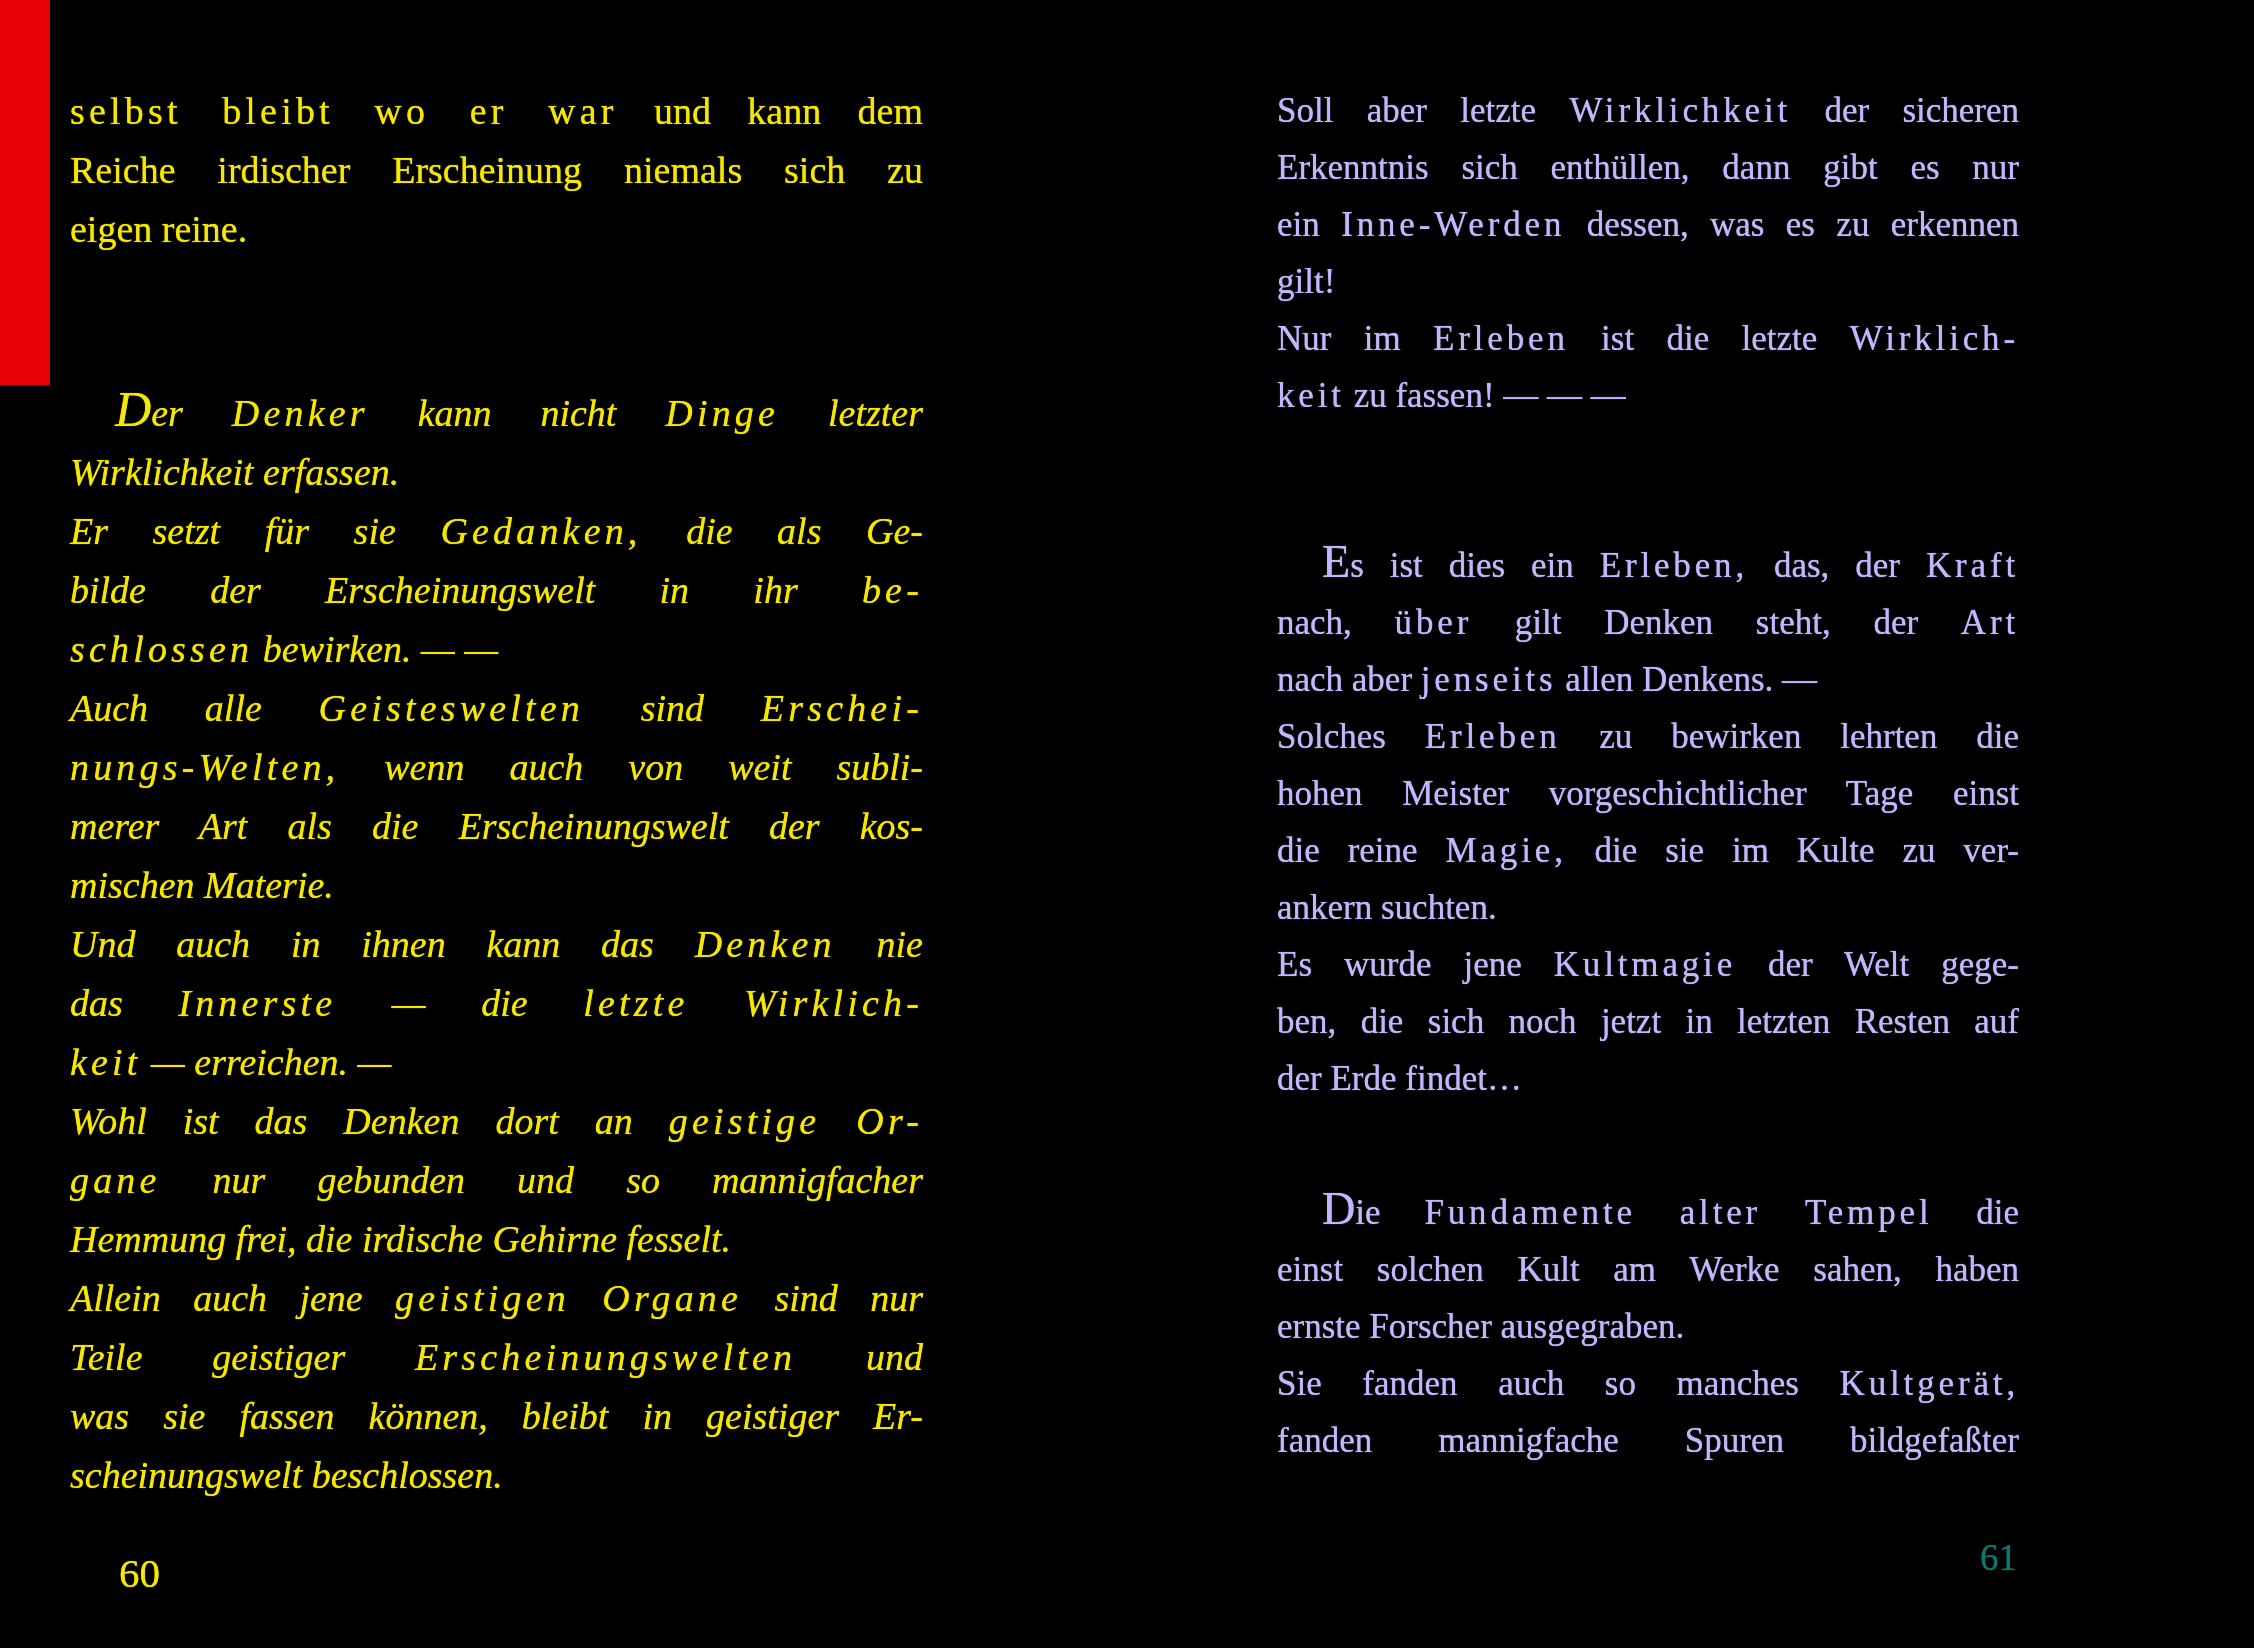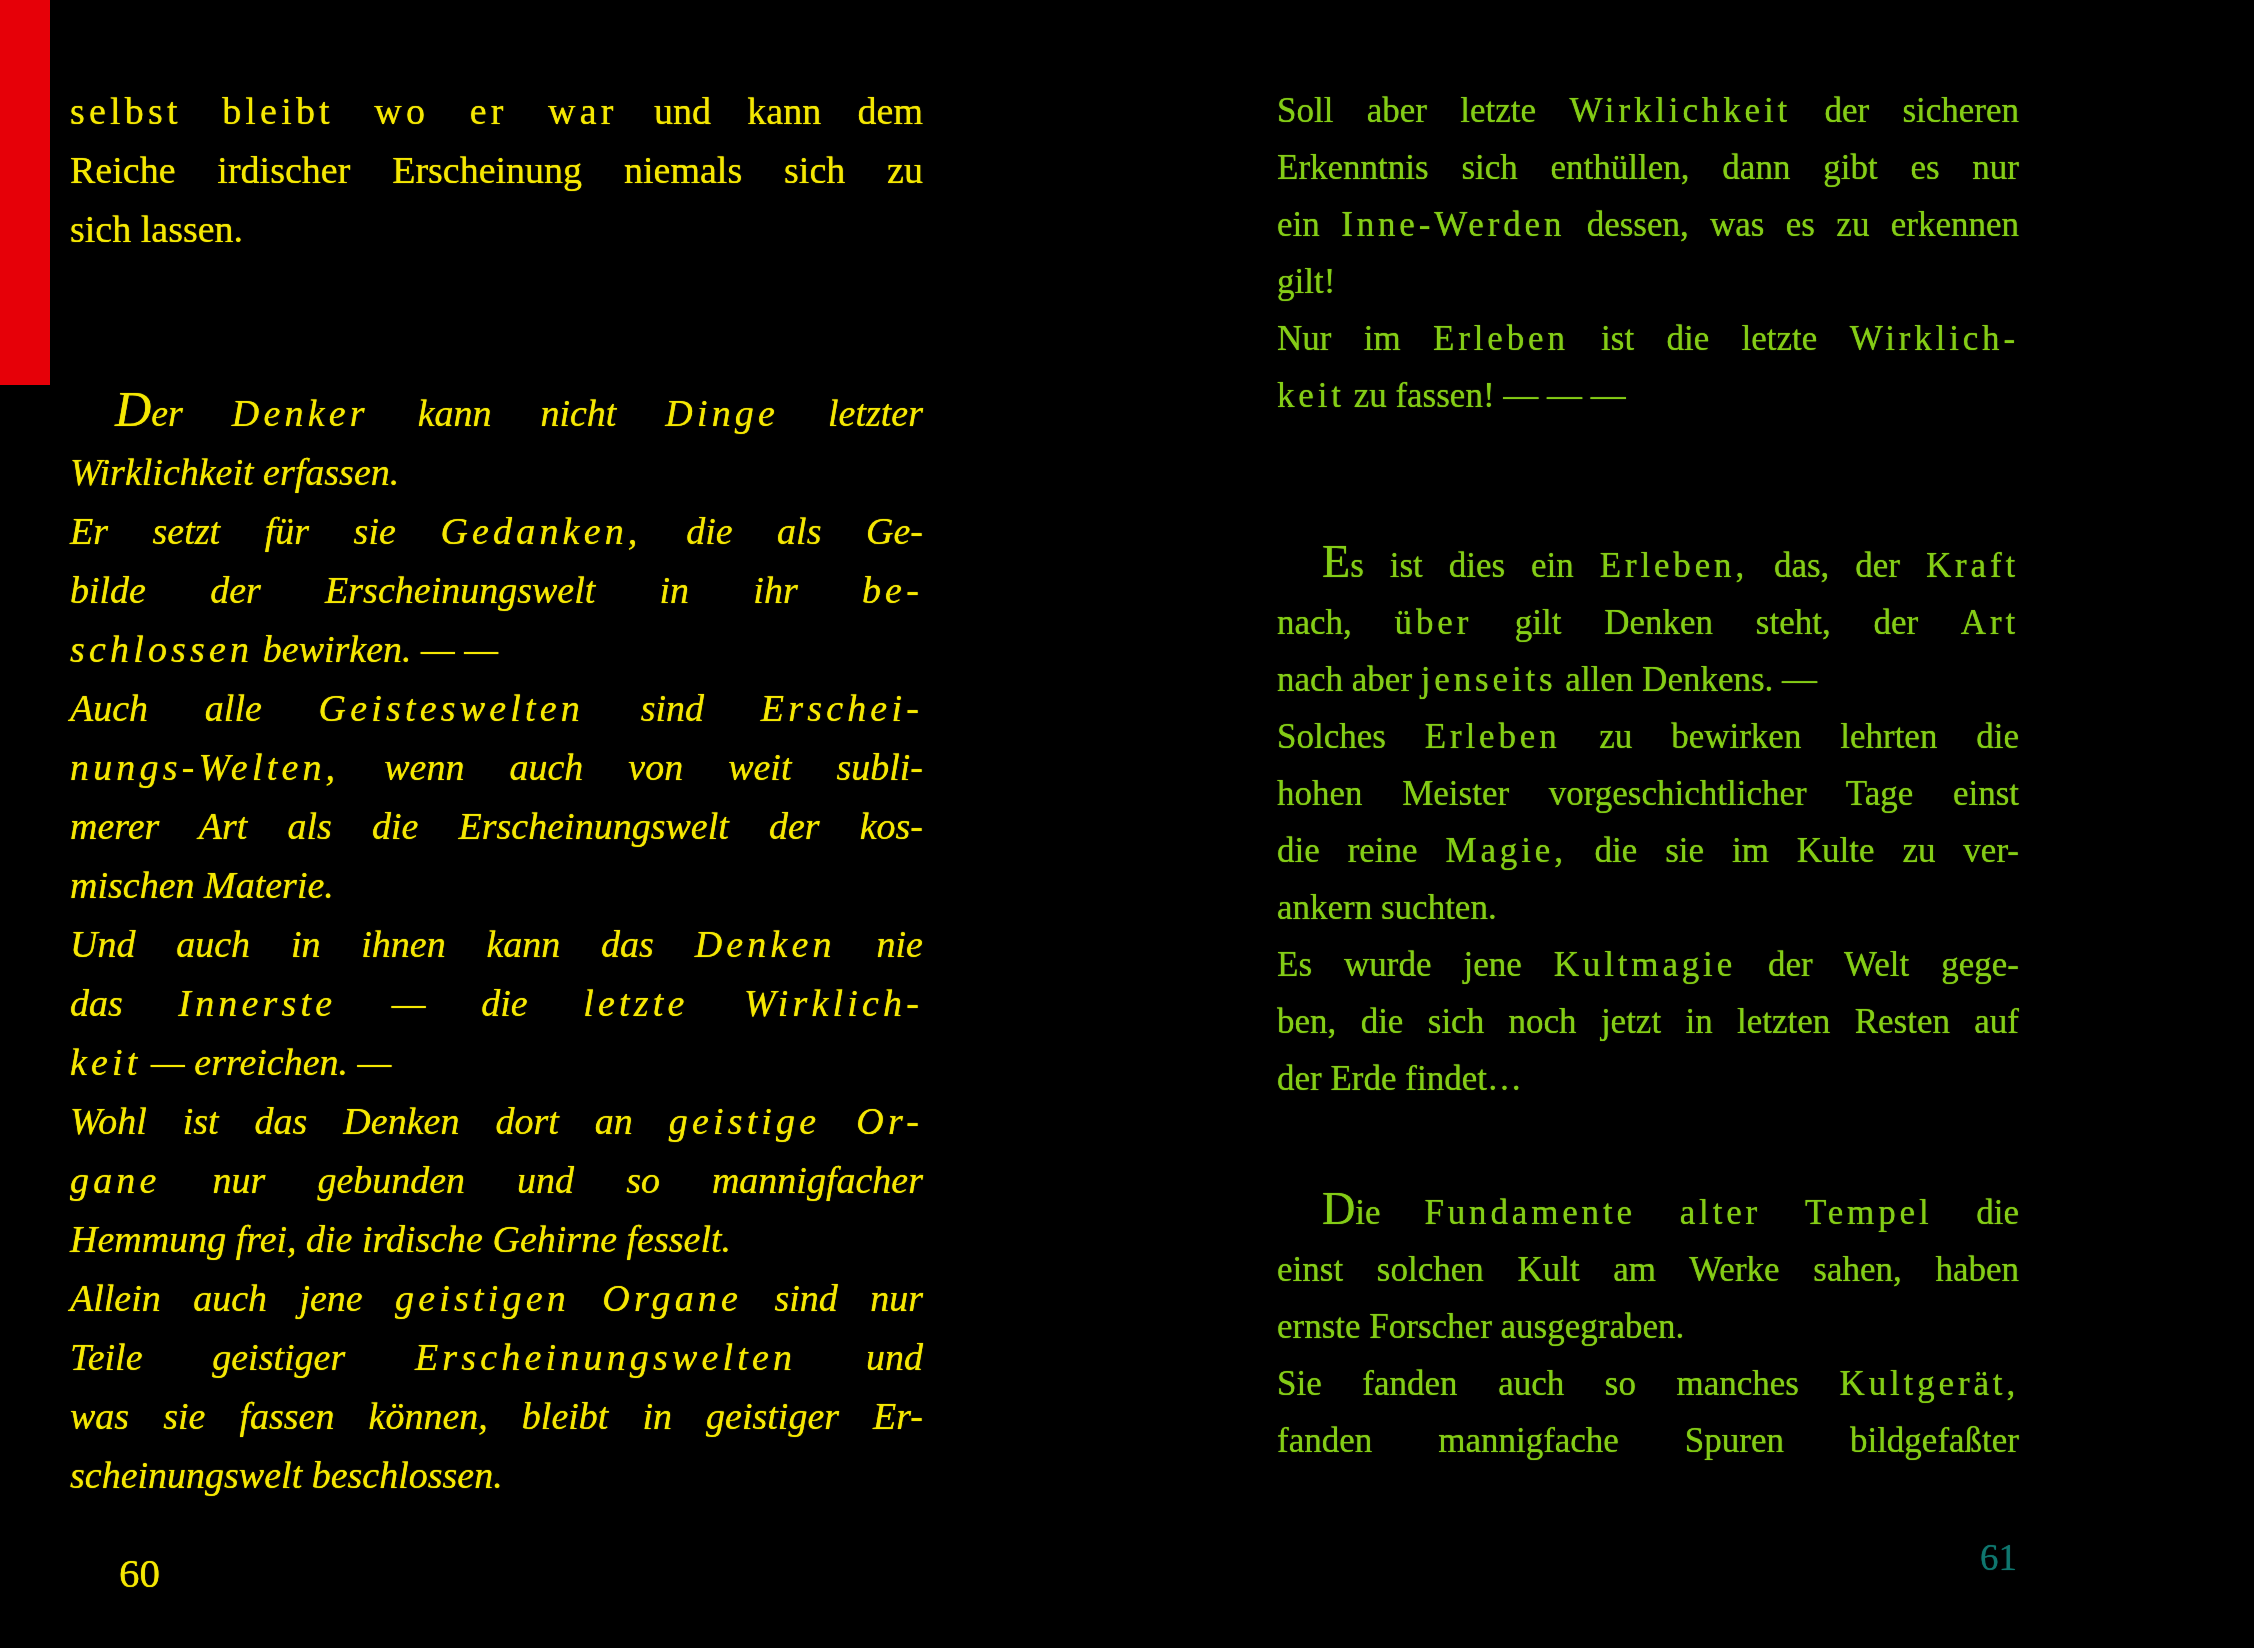--- a/index.html
+++ b/index.html
@@ -34,21 +34,21 @@
 </style>
 </head>
 <body style="background: rgb(0, 0, 0);">
 
 <div class="stripe" style="background: rgb(230, 0, 8);"></div>
 
 <div id="left-page" class="page" style="color: rgb(245, 231, 2);">
     <div>
       <div class="line j"><span class="sp">selbst bleibt wo er war</span><span> und kann dem</span></div>
       <div class="line j"><span>Reiche irdischer Erscheinung niemals sich zu</span></div>
-      <div class="line"><span>sich lassen.</span></div>
+      <div class="line"><span>eigen reine.</span></div>
     </div>
     <div style="margin-top: 125px; font-style: italic;">
       <div class="line j ind"><span class="init">D</span><span>er </span><span class="sp">Denker</span><span> kann nicht </span><span class="sp">Dinge</span><span> letzter</span></div>
       <div class="line"><span>Wirklichkeit erfassen.</span></div>
       <div class="line j"><span>Er setzt für sie </span><span class="sp">Gedanken,</span><span> die als Ge-</span></div>
       <div class="line j"><span>bilde der Erscheinungswelt in ihr </span><span class="sp">be-</span></div>
       <div class="line"><span class="sp">schlossen</span><span> bewirken. — —</span></div>
       <div class="line j"><span>Auch alle </span><span class="sp">Geisteswelten</span><span> sind </span><span class="sp">Erschei-</span></div>
       <div class="line j"><span class="sp">nungs-Welten,</span><span> wenn auch von weit subli-</span></div>
       <div class="line j"><span>merer Art als die Erscheinungswelt der kos-</span></div>
@@ -58,21 +58,21 @@
       <div class="line"><span class="sp">keit</span><span> — erreichen. —</span></div>
       <div class="line j"><span>Wohl ist das Denken dort an </span><span class="sp">geistige</span><span> </span><span class="sp">Or-</span></div>
       <div class="line j"><span class="sp">gane</span><span> nur gebunden und so mannigfacher</span></div>
       <div class="line"><span>Hemmung frei, die irdische Gehirne fesselt.</span></div>
       <div class="line j"><span>Allein auch jene </span><span class="sp">geistigen</span><span> </span><span class="sp">Organe</span><span> sind nur</span></div>
       <div class="line j"><span>Teile geistiger </span><span class="sp">Erscheinungswelten</span><span> und</span></div>
       <div class="line j"><span>was sie fassen können, bleibt in geistiger Er-</span></div>
       <div class="line"><span>scheinungswelt beschlossen.</span></div>
     </div>
   </div>
-<div id="right-page" class="page" style="color: #84cc16;">
+<div id="right-page" class="page" style="color: #c4b5fd;">
     <div>
       <div class="line j"><span>Soll aber letzte </span><span class="sp">Wirklichkeit</span><span> der sicheren</span></div>
       <div class="line j"><span>Erkenntnis sich enthüllen, dann gibt es nur</span></div>
       <div class="line j"><span>ein </span><span class="sp">Inne-Werden</span><span> dessen, was es zu erkennen</span></div>
       <div class="line"><span>gilt!</span></div>
       <div class="line j"><span>Nur im </span><span class="sp">Erleben</span><span> ist die letzte </span><span class="sp">Wirklich-</span></div>
       <div class="line"><span class="sp">keit</span><span> zu fassen! — — —</span></div>
     </div>
     <div style="margin-top: 113px;">
       <div class="line j ind"><span class="init">E</span><span>s ist dies ein </span><span class="sp">Erleben,</span><span> das, der </span><span class="sp">Kraft</span></div>

